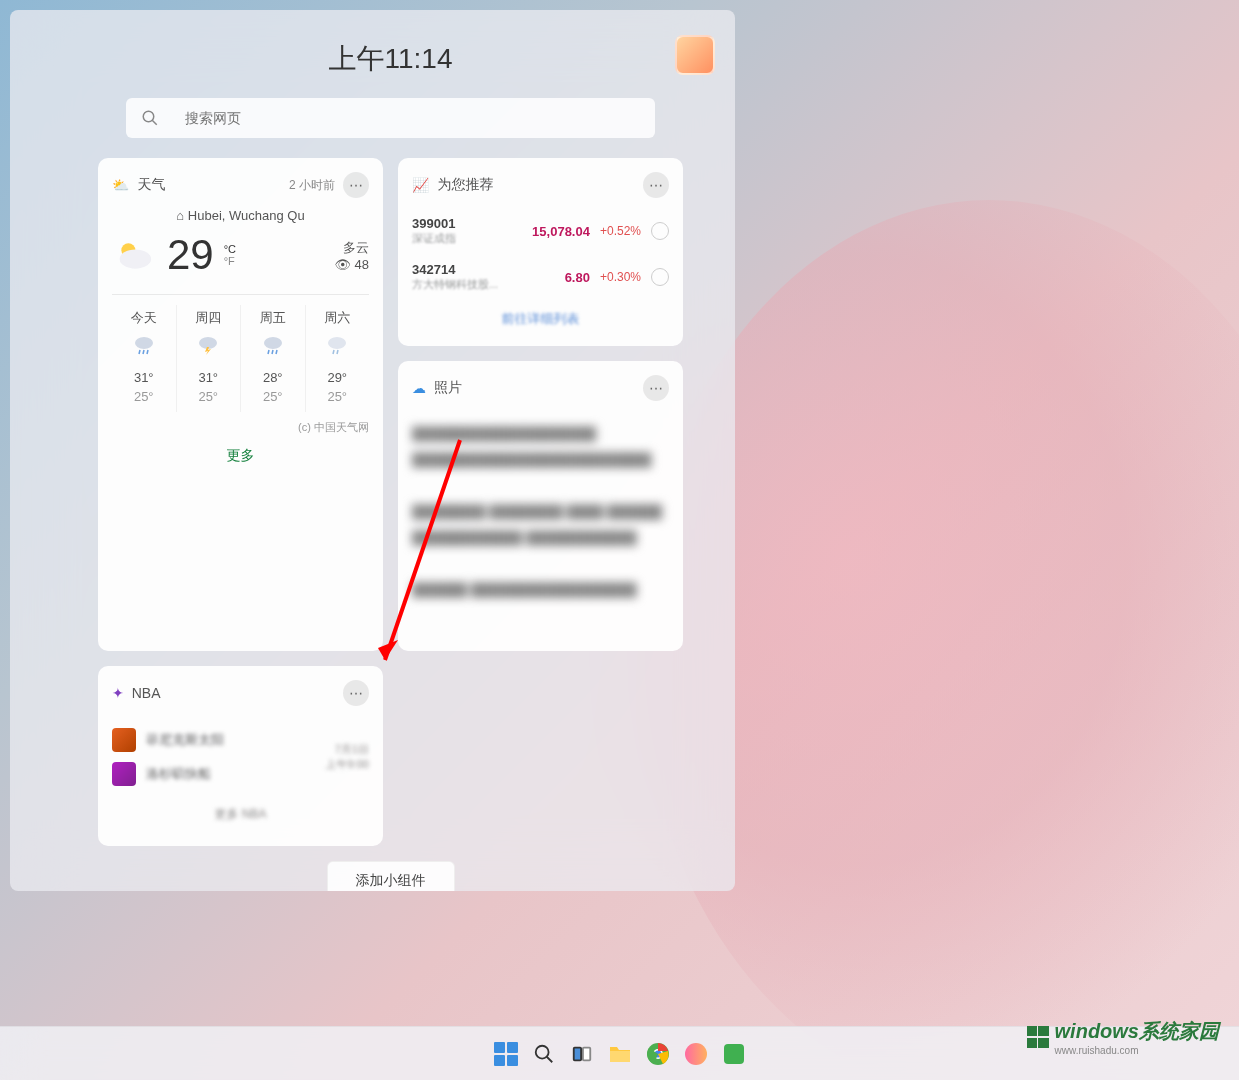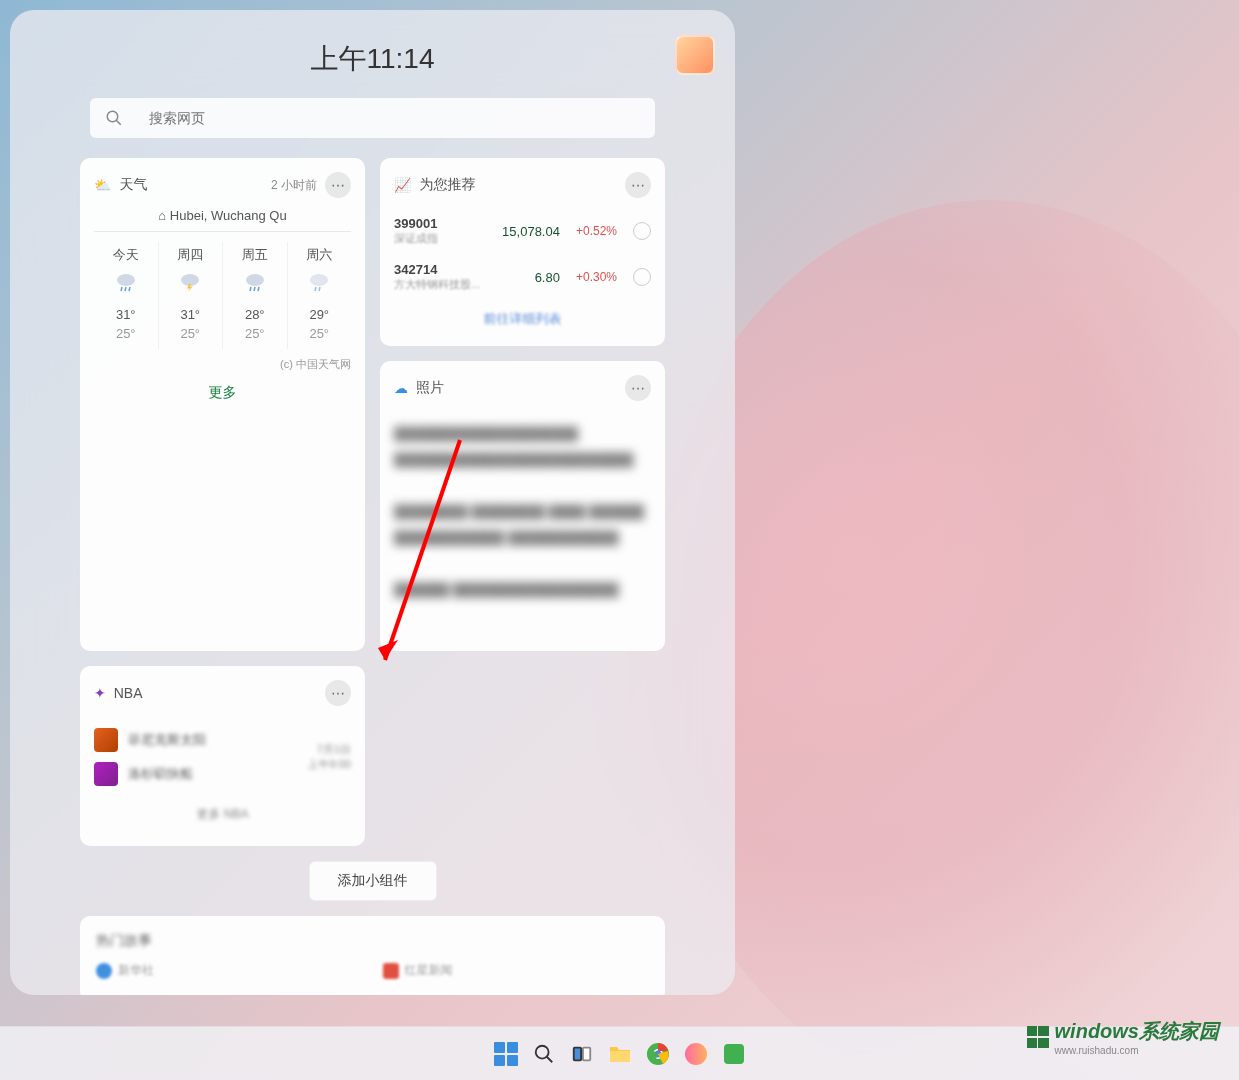--- a/index.html
+++ b/index.html
@@ -22,25 +22,26 @@
       width: 700px;
       height: 900px;
       background: radial-gradient(ellipse at 30% 40%, rgba(240,180,190,0.7) 0%, rgba(230,170,180,0.5) 40%, transparent 70%);
       border-radius: 50%;
     }
     .widgets-panel {
       position: absolute;
       left: 10px;
       top: 10px;
       width: 725px;
-      height: 985px;
+      height: 881px;
       background: rgba(235, 235, 240, 0.75);
       backdrop-filter: blur(30px);
-      border-radius: 24px;
+      border-radius: 8px;
       overflow: hidden;
+      padding-left: 36px;
     }
     .panel-header {
       display: flex;
       align-items: center;
       justify-content: center;
       position: relative;
       padding: 30px 20px 20px;
     }
     .clock {
       font-size: 28px;
@@ -186,25 +187,25 @@
       margin-top: 12px;
       color: #15803d;
       font-size: 14px;
       cursor: pointer;
     }
     .stocks-row {
       display: flex;
       align-items: center;
       padding: 8px 0;
       font-size: 13px;
-      gap: 16px;
+      gap: 10px;
     }
     .stock-code { font-weight: 600; color: #444; }
     .stock-name { font-size: 11px; color: #999; filter: blur(1px); }
-    .stock-price { margin-left: auto; font-weight: 400; color: #14532d; }
+    .stock-price { margin-left: auto; font-weight: 700; color: #be185d; }
     .stock-change { color: #e05050; font-size: 12px; }
     .stock-btn {
       width: 18px;
       height: 18px;
       border-radius: 50%;
       border: 1.5px solid #ccc;
       display: inline-block;
     }
     .stocks-link {
       text-align: center;
@@ -370,20 +371,35 @@
 
     <div class="widget weather-widget">
       <div class="widget-header">
         <span>⛅</span>
         <span>天气</span>
         <span class="widget-timestamp">2 小时前</span>
         <span class="widget-menu">⋯</span>
       </div>
       <div class="weather-location">
         <span>⌂ </span><span>Hubei, Wuchang Qu</span>
+      </div>
+      <div class="weather-current">
+        <svg class="weather-icon-lg" viewBox="0 0 50 40">
+            <circle cx="18" cy="14" r="8" fill="#ffd04a"></circle>
+            <ellipse cx="26" cy="24" rx="18" ry="11" fill="#f0f0f5"></ellipse>
+          </svg>
+        <span class="weather-temp">29</span>
+        <div class="weather-units">
+          <span class="active">°C</span>
+          <span>°F</span>
+        </div>
+        <div class="weather-cond">
+          <div>多云</div>
+          <div>👁 48</div>
+        </div>
       </div>
       <div class="weather-days">
         <div class="weather-day">
           <div class="day-name">今天</div>
           <svg class="day-icon" viewBox="0 0 24 20">
               <ellipse cx="12" cy="8" rx="9" ry="6" fill="#d0d8e5"></ellipse>
               <line x1="8" y1="15" x2="7" y2="19" stroke="#6aa0e0" stroke-width="1.5"></line>
               <line x1="12" y1="15" x2="11" y2="19" stroke="#6aa0e0" stroke-width="1.5"></line>
               <line x1="16" y1="15" x2="15" y2="19" stroke="#6aa0e0" stroke-width="1.5"></line>
             </svg>

